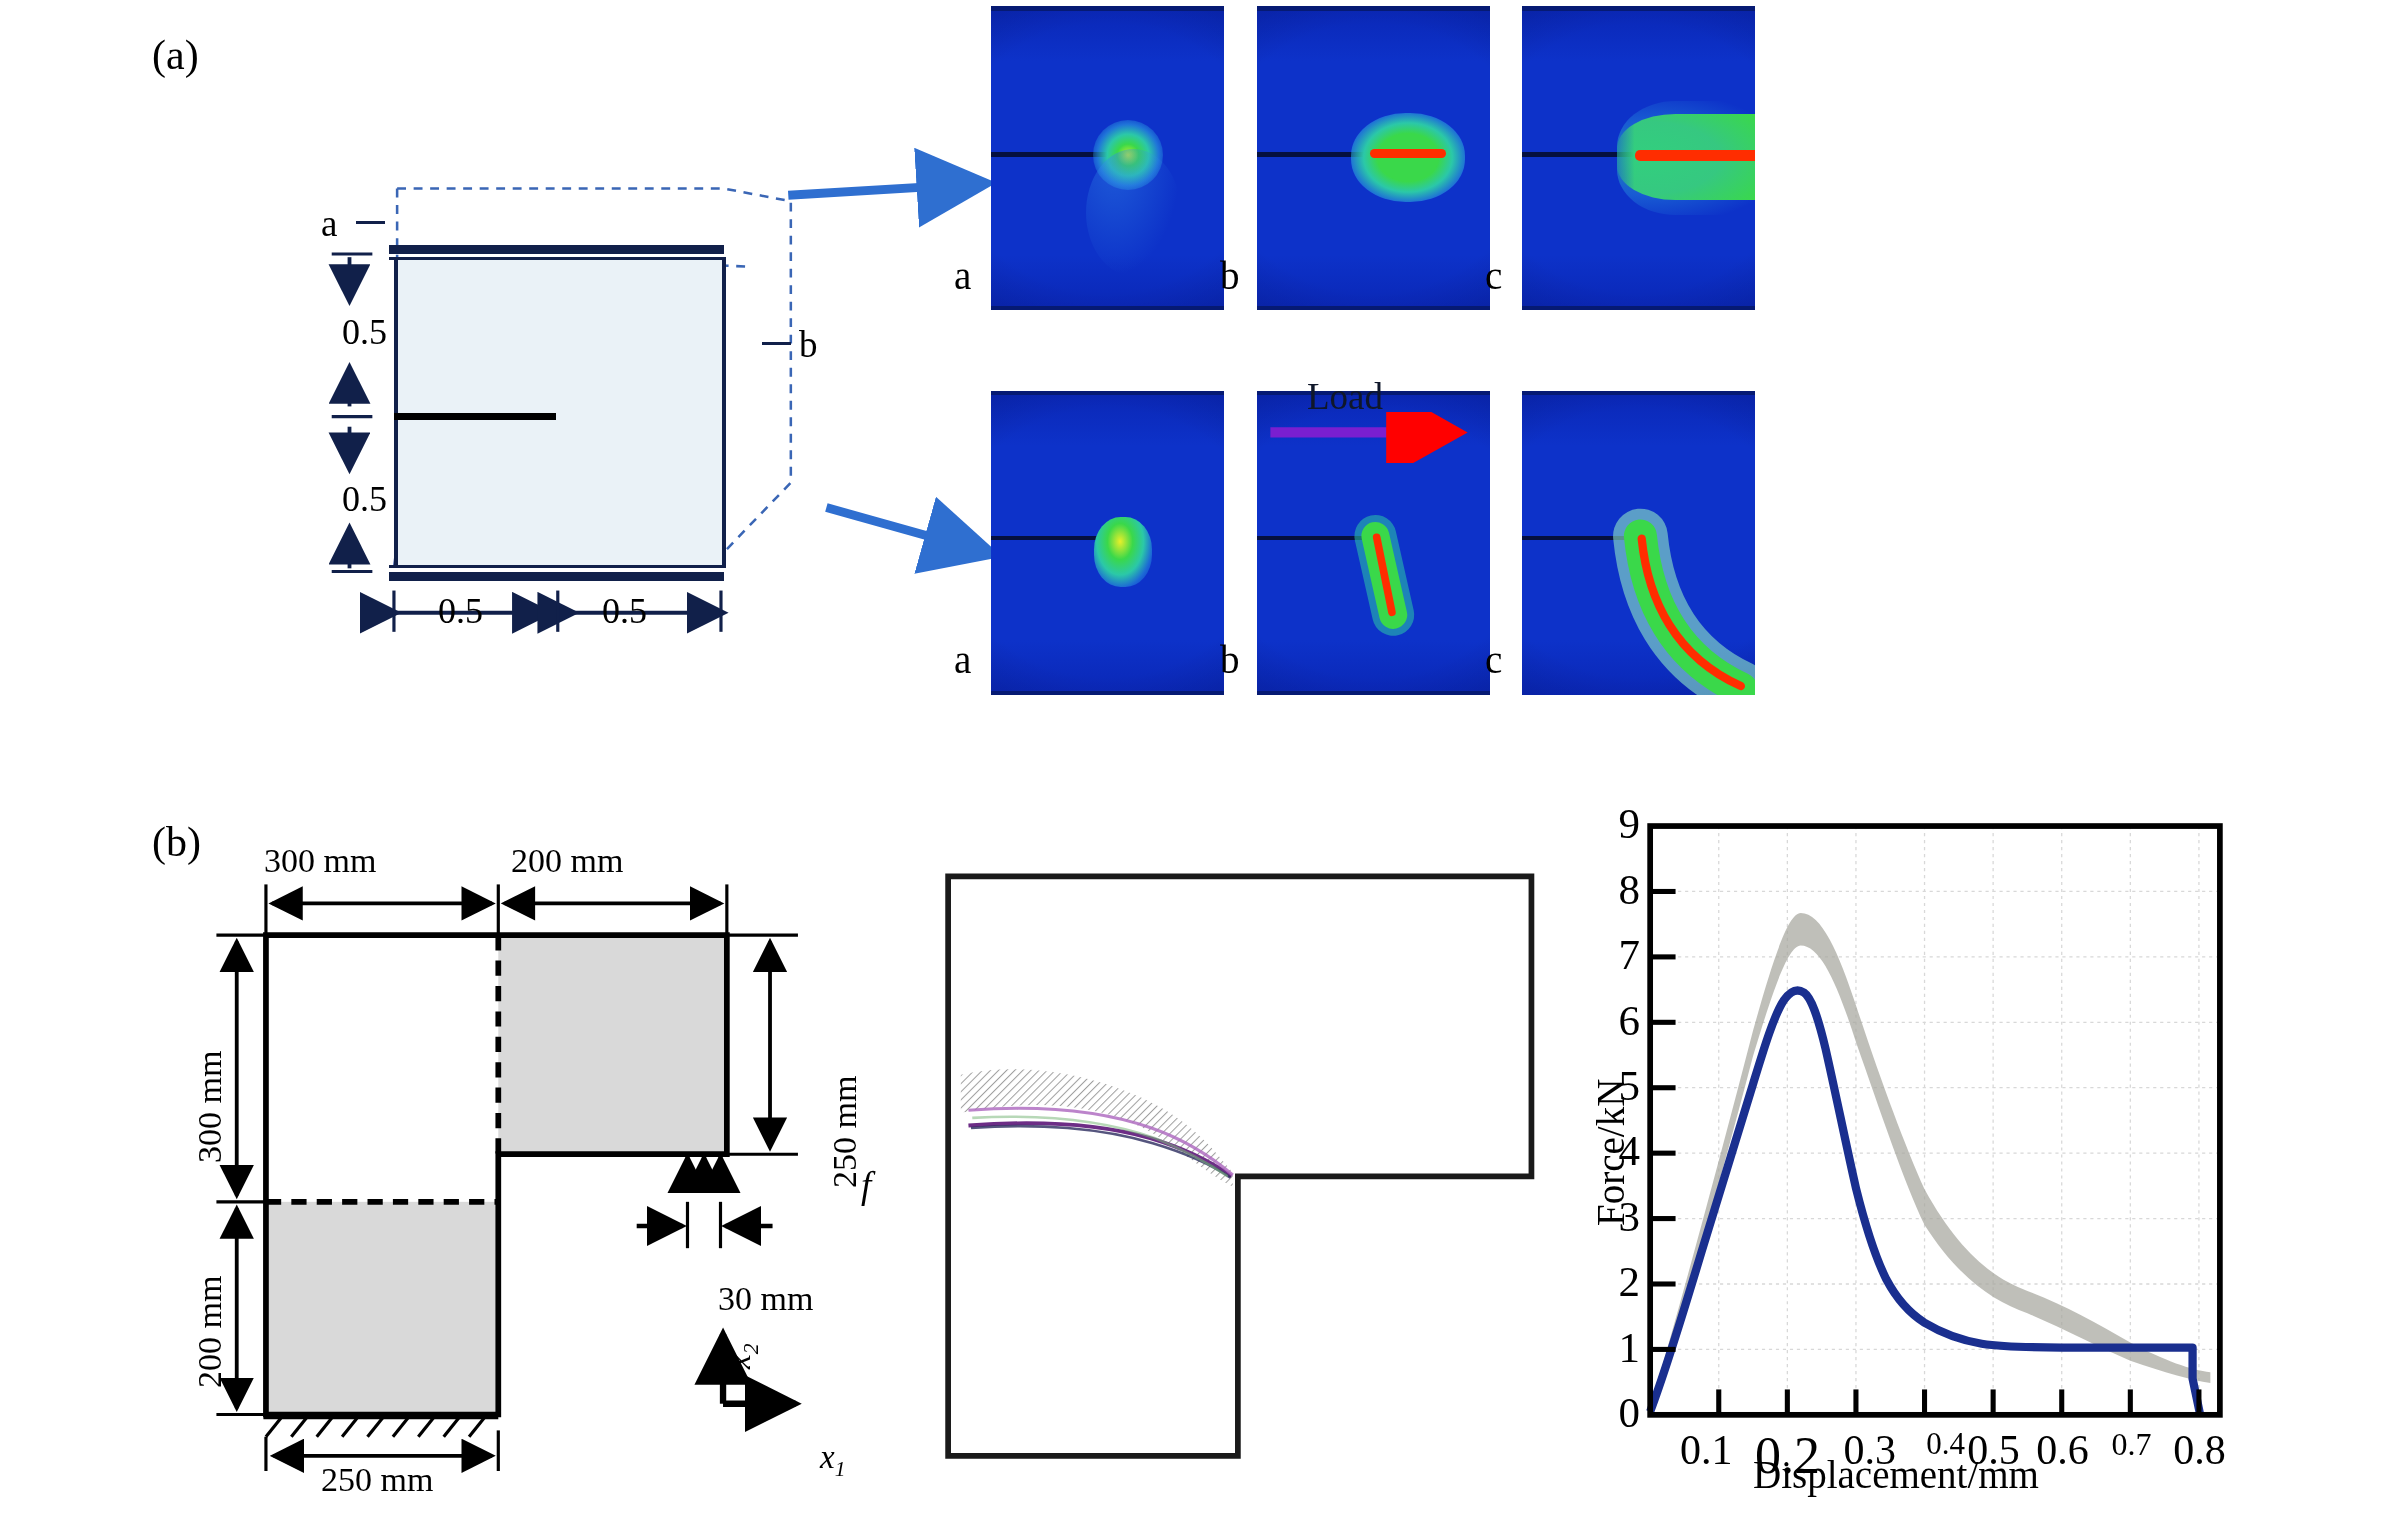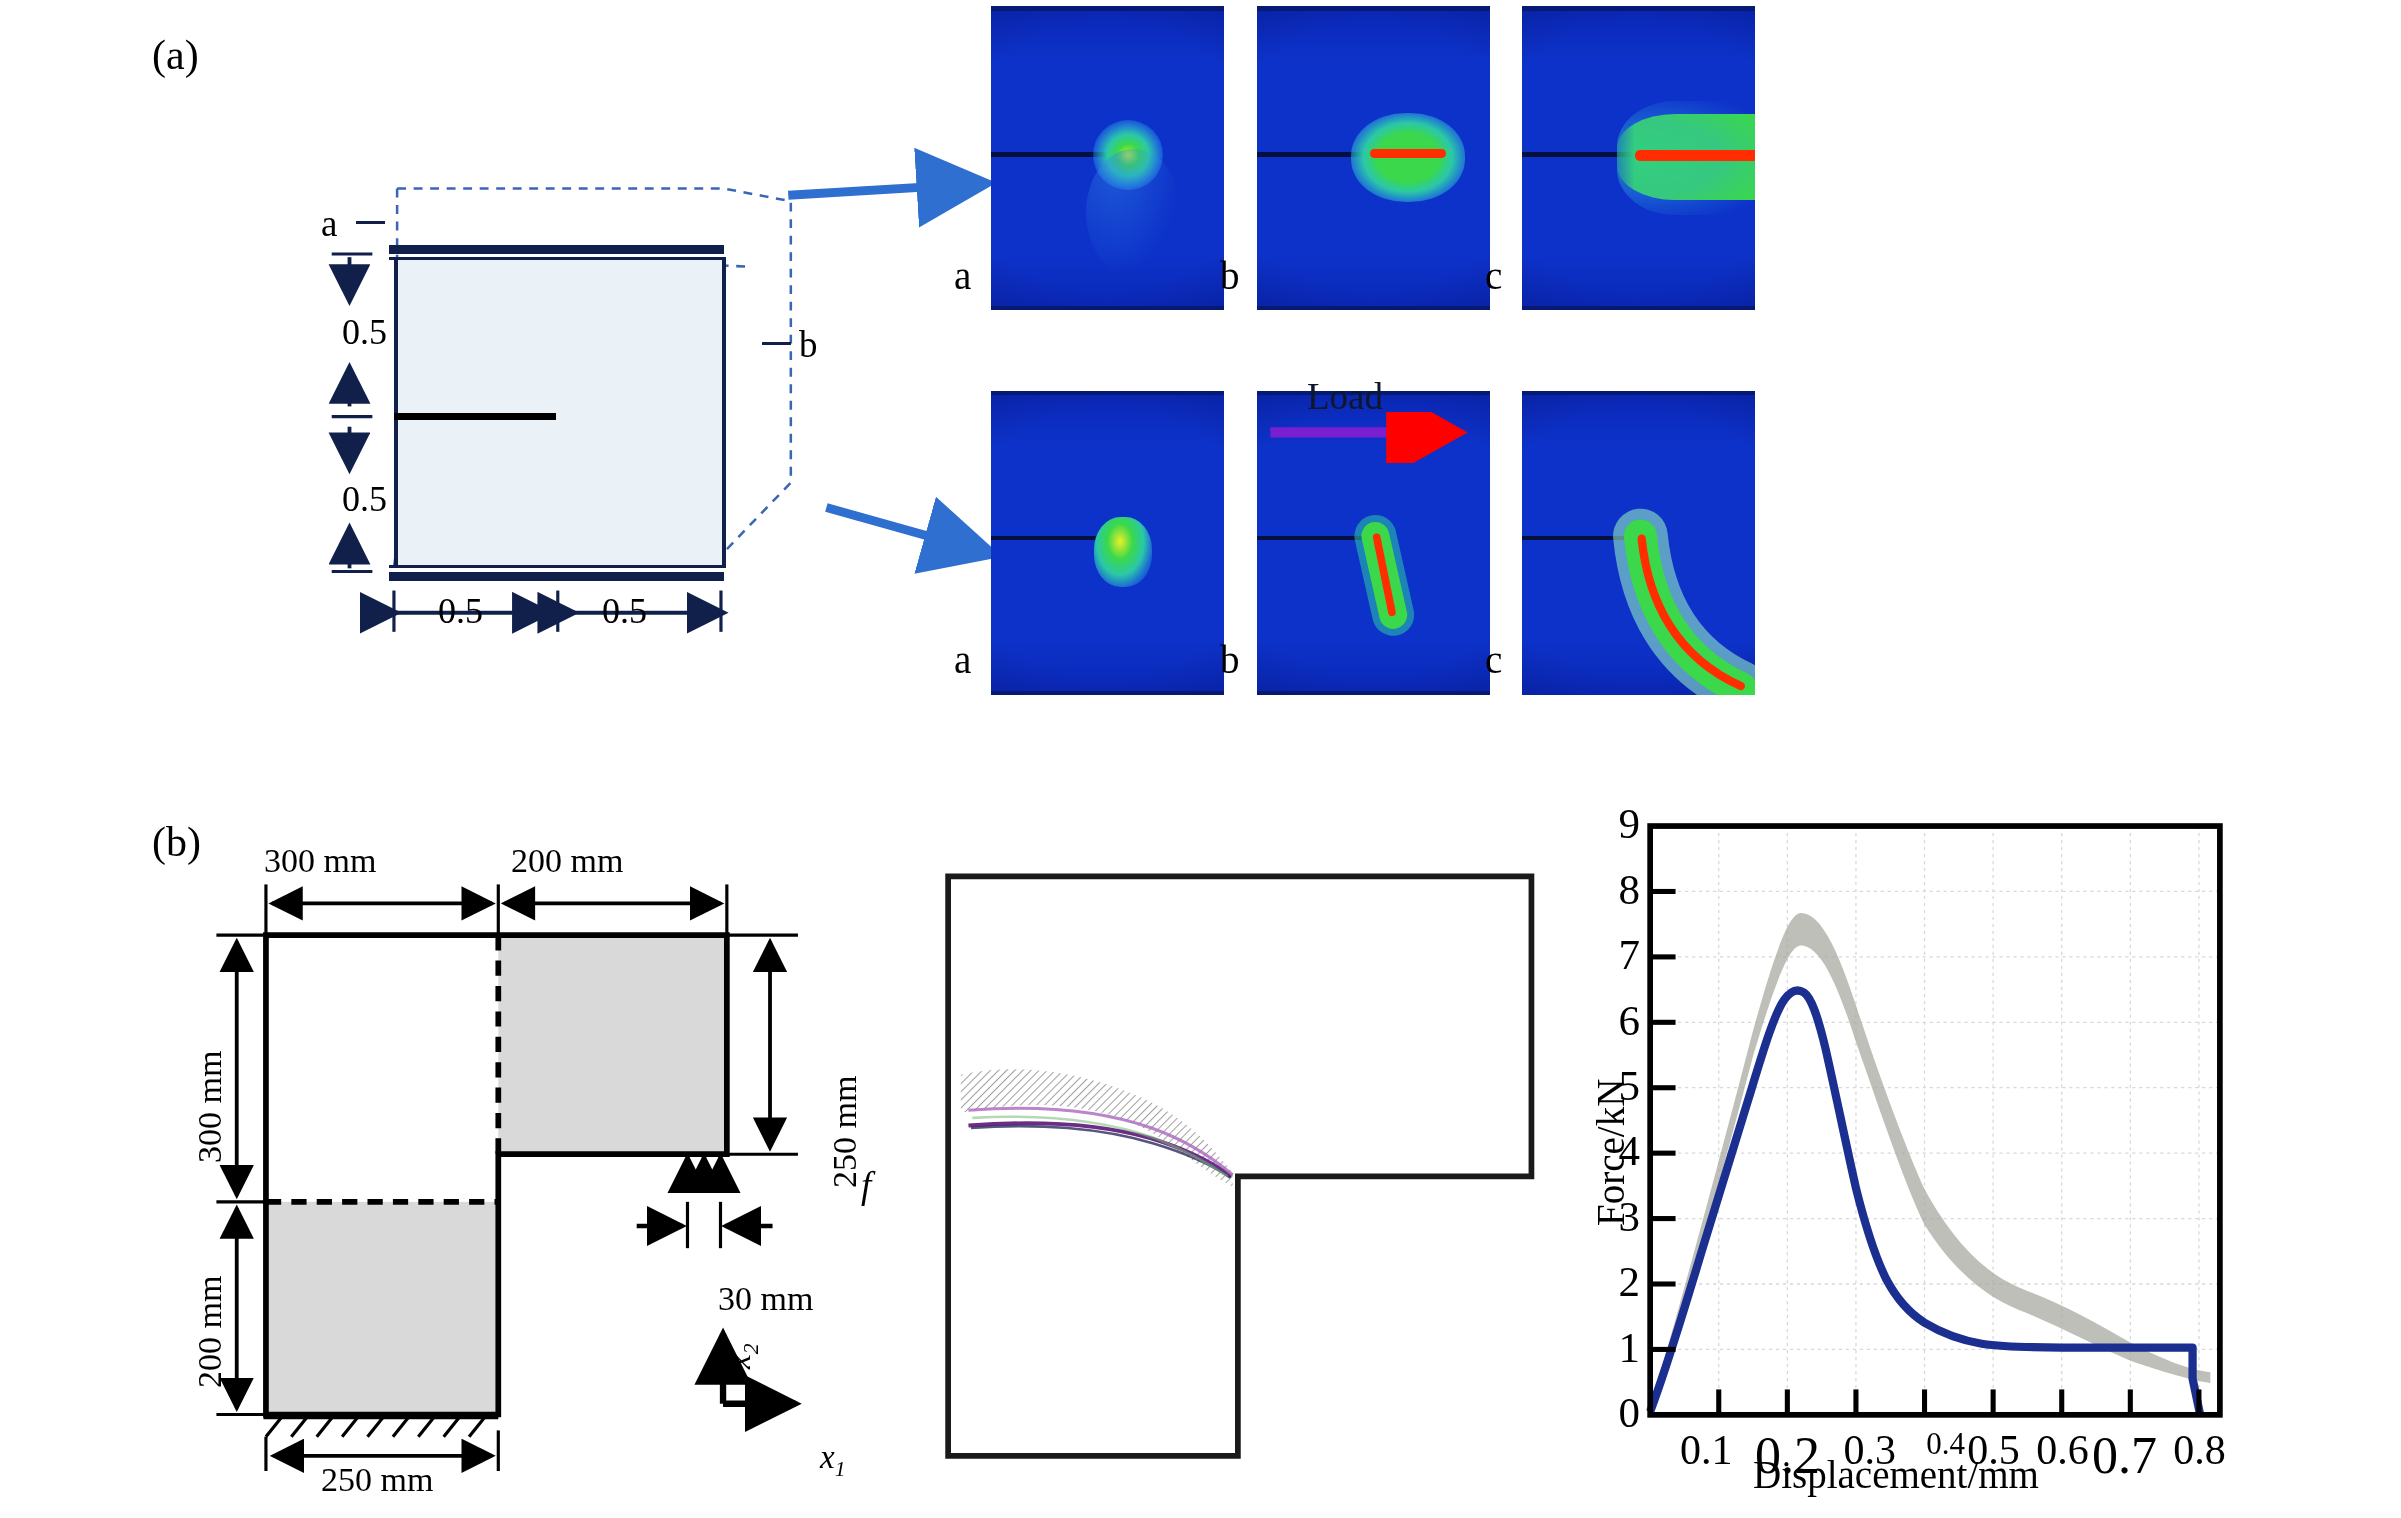--- a/index.html
+++ b/index.html
@@ -390,19 +390,19 @@
     <div class="ser" style="position: absolute; left: 1601px; top: 865px; font-size: 43px; width: 39px; text-align: right;">8</div>
     <div class="ser" style="position: absolute; left: 1601px; top: 799px; font-size: 43px; width: 39px; text-align: right;">9</div>
   </div>
 <div class="abs" id="xtick-wrap">
     <div class="ser" style="position: absolute; left: 1680px; top: 1426px; font-size: 42px; width: 79px; text-align: left;">0.1</div>
     <div class="ser" style="position: absolute; left: 1748px; top: 1426px; font-size: 52px; width: 79px; text-align: center;">0.2</div>
     <div class="ser" style="position: absolute; left: 1817px; top: 1426px; font-size: 42px; width: 79px; text-align: right;">0.3</div>
     <div class="ser" style="position: absolute; left: 1886px; top: 1426px; font-size: 31px; width: 79px; text-align: right;">0.4</div>
     <div class="ser" style="position: absolute; left: 1954px; top: 1426px; font-size: 42px; width: 79px; text-align: center;">0.5</div>
     <div class="ser" style="position: absolute; left: 2023px; top: 1426px; font-size: 42px; width: 79px; text-align: center;">0.6</div>
-    <div class="ser" style="position: absolute; left: 2092px; top: 1426px; font-size: 52px; width: 79px; text-align: left;">0.7</div>
+    <div class="ser" style="position: absolute; left: 2092px; top: 1426px; font-size: 32px; width: 79px; text-align: center;">0.7</div>
     <div class="ser" style="position: absolute; left: 2160px; top: 1426px; font-size: 42px; width: 79px; text-align: center;">0.8</div>
   </div>
 
 <div class="txt ser abs rot90" style="left:1588px;top:1226px;font-size:39px;white-space:nowrap;">Force/kN</div>
 <div class="txt ser abs" style="left:1753px;top:1452px;font-size:39px;white-space:nowrap;">Displacement/mm</div>
 
 
 </body></html>

